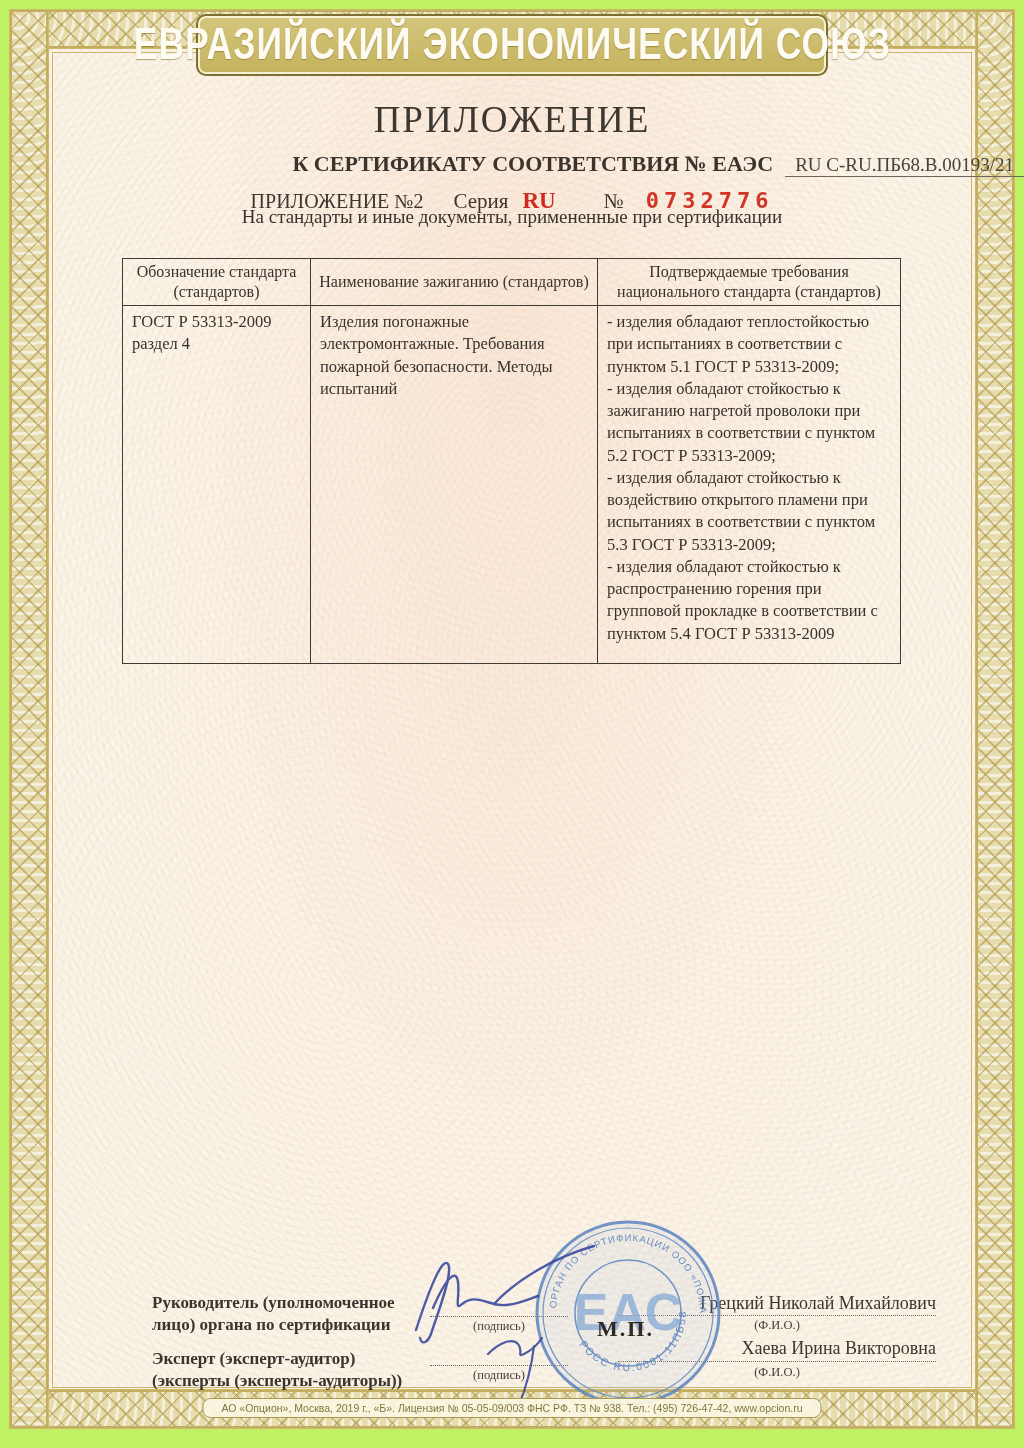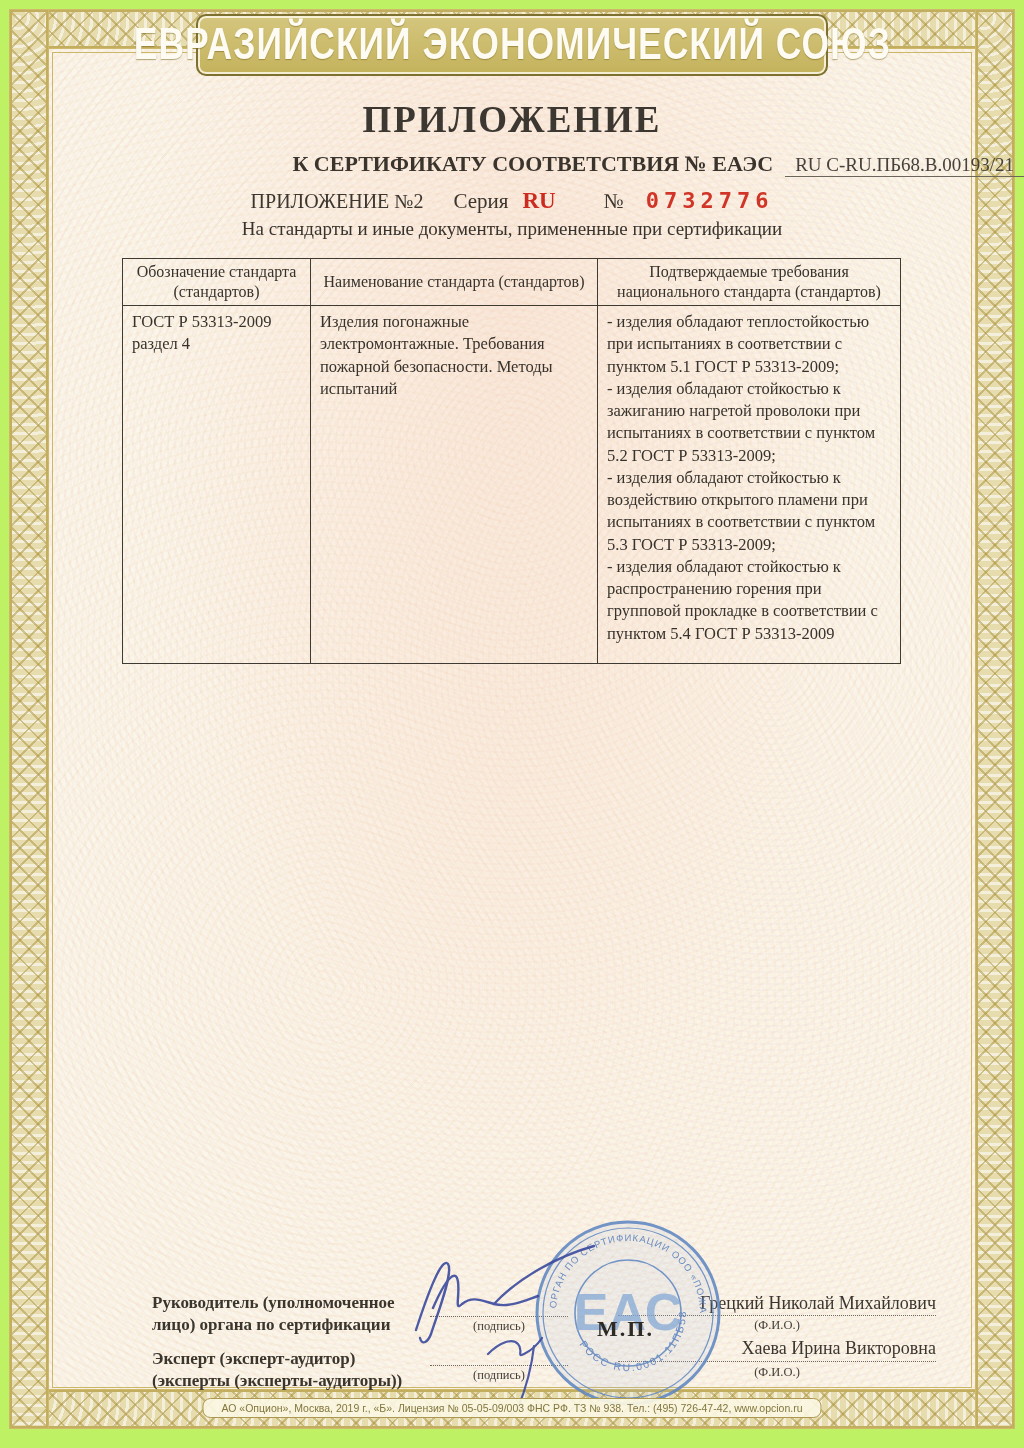--- a/index.html
+++ b/index.html
@@ -48,42 +48,42 @@
     display:flex;align-items:center;justify-content:center;
   }
   .banner span{
     font-family:"Liberation Sans",sans-serif;font-weight:bold;font-size:37px;
     color:#fdfbf2;letter-spacing:1px;transform:scale(.96,1.18);white-space:nowrap;
     text-shadow:0 1px 1px rgba(120,100,30,.55);
   }
   
   .doc-title{
     position:absolute;left:0;width:100%;top:98px;text-align:center;z-index:3;
-    font-size:37px;font-weight:bold;letter-spacing:2px;color:#3c3731;
+    font-size:37px;font-weight:normal;letter-spacing:2px;color:#3c3731;
   }
   .cert-line{
     position:absolute;left:0;width:100%;top:151px;text-align:right;z-index:3;white-space:nowrap;
   }
   .cert-line .lbl{font-size:22px;font-weight:bold;color:#3a342d;}
   .cert-line .num{
     font-size:19px;color:#46413a;padding:0 10px 1px 10px;border-bottom:1px solid #6b655b;margin-left:8px;
   }
   .appendix-line{
     position:absolute;left:0;width:100%;top:188px;z-index:3;text-align:center;white-space:nowrap;
   }
   .appendix-line .apx{font-size:20px;color:#3c362f;margin-right:26px;}
   .appendix-line .series-lbl{font-size:21px;color:#3c362f;margin-right:10px;}
   .appendix-line .series-val{font-size:23px;font-weight:bold;color:#cd2b1f;margin-right:44px;}
   .appendix-line .nosign{font-size:21px;color:#3c362f;margin-right:18px;}
   .appendix-line .blank-num{
     font-family:"DejaVu Sans Mono",monospace;font-size:22px;font-weight:bold;
     color:#d03527;letter-spacing:5px;
   }
   .subtitle{
-    position:absolute;left:0;width:100%;top:218px;text-align:center;z-index:3;
+    position:absolute;left:0;width:100%;top:206px;text-align:center;z-index:3;
     font-size:19px;color:#38332c;
   }
   
   .std-table{
     position:absolute;left:122px;top:258px;z-index:3;border-collapse:collapse;table-layout:fixed;
   }
   .std-table th,.std-table td{
     border:1.6px solid #3f3b33;font-weight:normal;
   }
   .std-table th{
@@ -157,21 +157,21 @@
 
   <table class="std-table">
     <colgroup>
       <col style="width:188px">
         <col style="width:287px">
         <col style="width:303px">
     </colgroup>
     <thead>
       <tr>
         <th>Обозначение стандарта (стандартов)</th>
-        <th>Наименование стандарта (стандартов)</th>
+        <th>Наименование зажиганию (стандартов)</th>
         <th>Подтверждаемые требования национального стандарта (стандартов)</th>
       </tr>
     </thead>
     <tbody>
       <tr>
         <td class="pre">ГОСТ Р 53313-2009
 раздел 4</td>
         <td>Изделия погонажные электромонтажные. Требования пожарной безопасности. Методы испытаний</td>
         <td class="pre">- изделия обладают теплостойкостью при испытаниях в соответствии с пунктом 5.1 ГОСТ Р 53313-2009;
 - изделия обладают стойкостью к зажиганию нагретой проволоки при испытаниях в соответствии с пунктом 5.2 ГОСТ Р 53313-2009;

